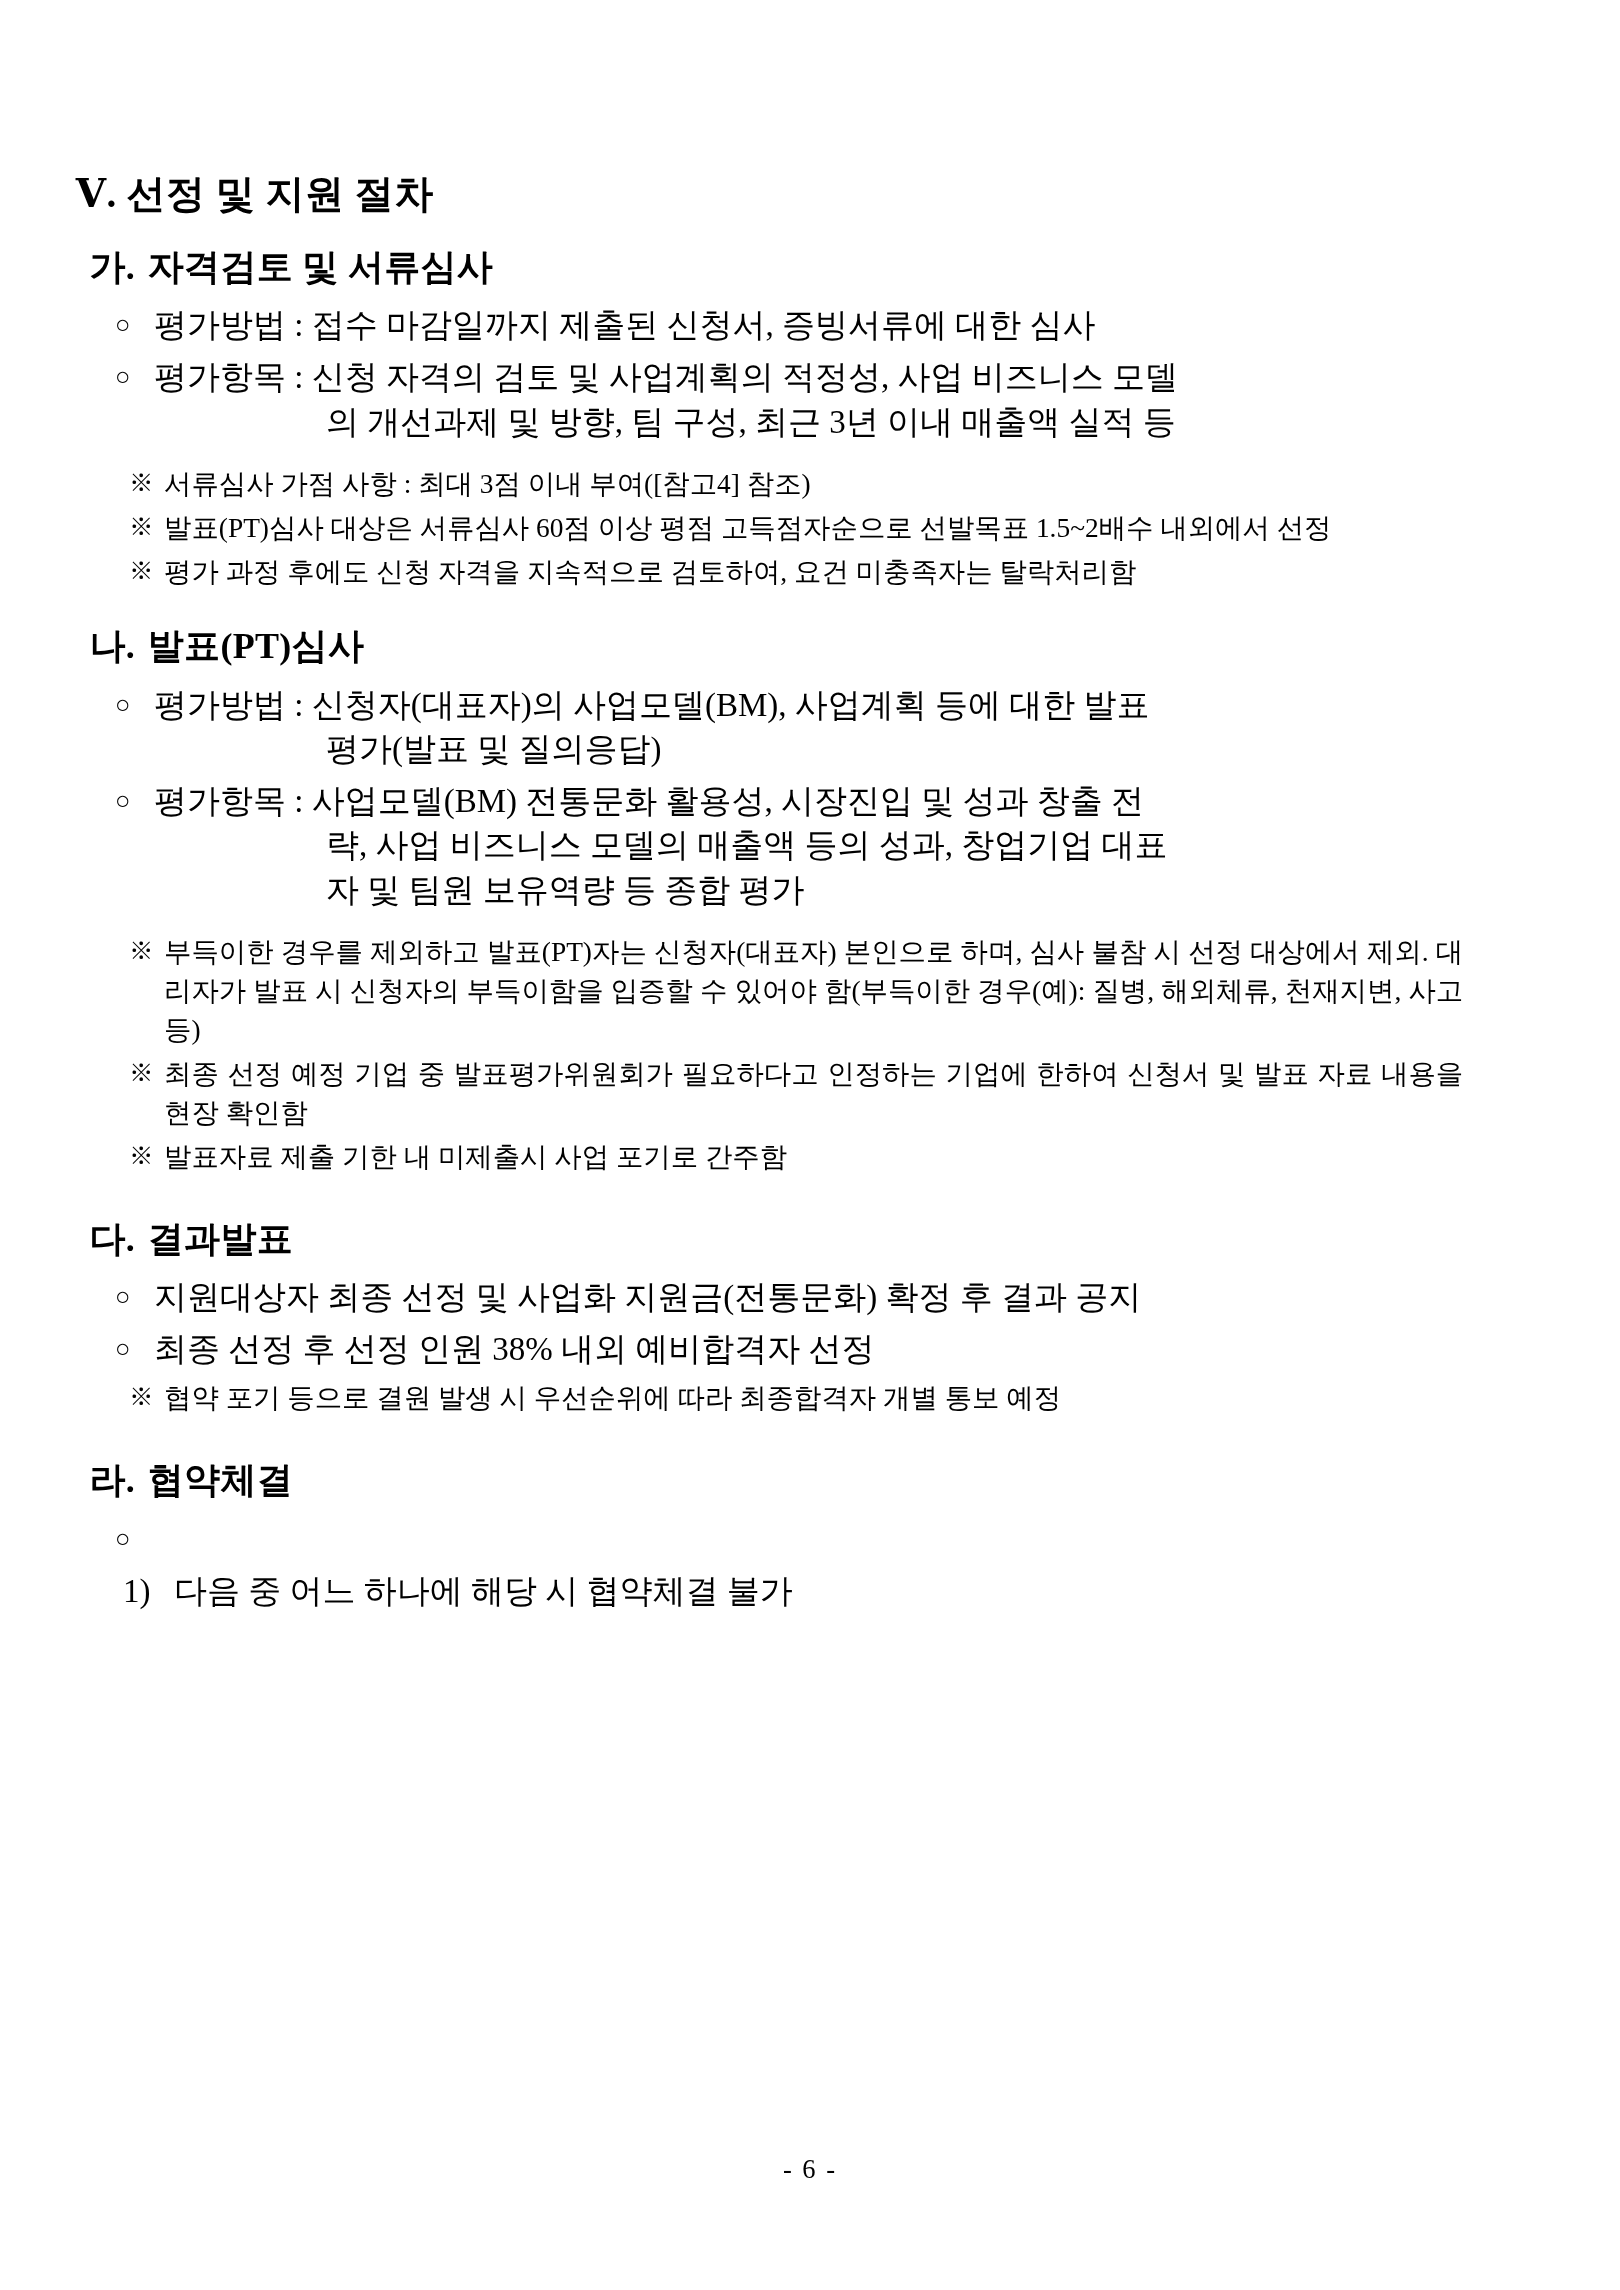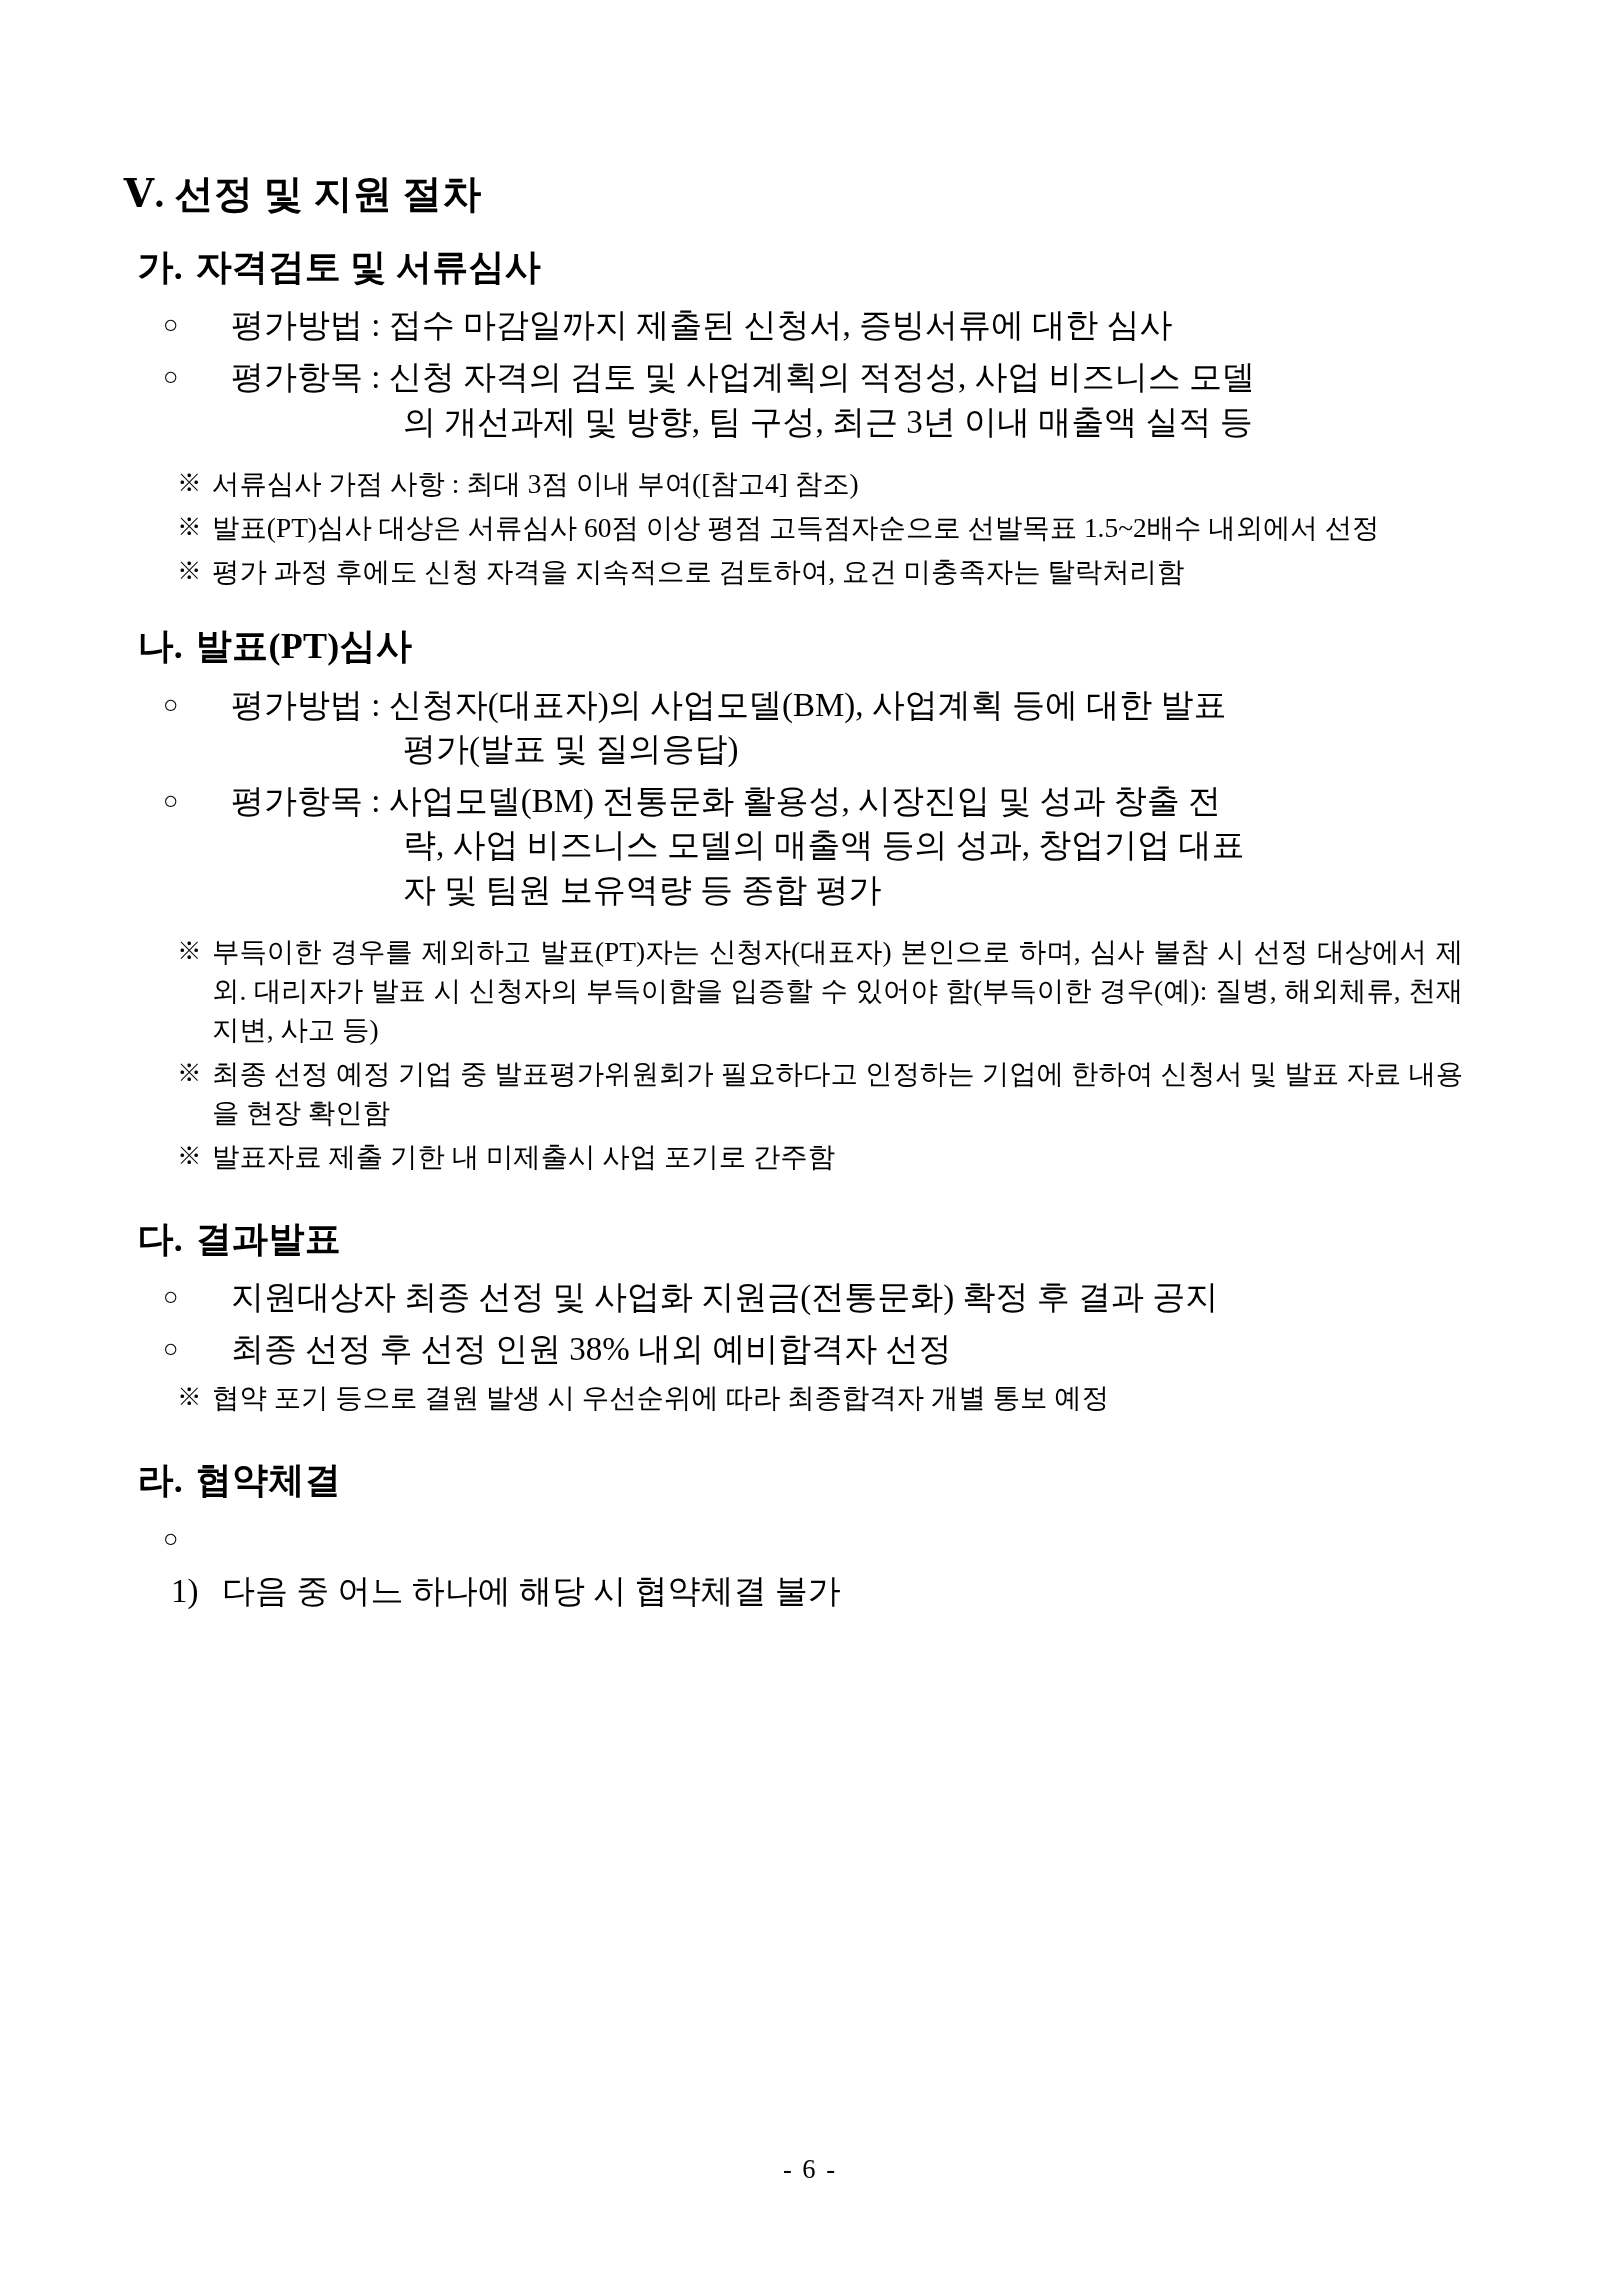--- a/index.html
+++ b/index.html
@@ -13,21 +13,21 @@
     font-family: "Liberation Serif", "DejaVu Serif", serif;
     color: #000000;
     position: relative;
     overflow: hidden;
   }
   .page {
     position: relative;
     width: 1620px;
     height: 2291px;
     box-sizing: border-box;
-    padding: 167px 147px 0 112px;
+    padding: 167px 147px 0 64px;
   }
 
   
   .h-roman {
     font-size: 39px;
     font-weight: bold;
     letter-spacing: 0.5px;
     margin: 0 0 21.6px 11.8px;
   }
   .h-roman .num { margin-right: 9.8px; }
@@ -47,21 +47,21 @@
     margin: 0 0 7.8px 51px;
     font-size: 33px;
     line-height: 1.34;
   }
   .item-o .bul {
     flex: 0 0 auto;
     width: 39px;
     font-size: 25.5px;
     line-height: 1.72;
   }
-  .item-o .txt { flex: 1 1 auto; margin-left: 29px; }
+  .item-o .txt { flex: 1 1 auto; }
   .item-o .txt .cont {
     display: block;
     text-indent: 0;
     padding-left: 172px;
   }
 
   
   .item-note {
     display: flex;
     align-items: flex-start;

